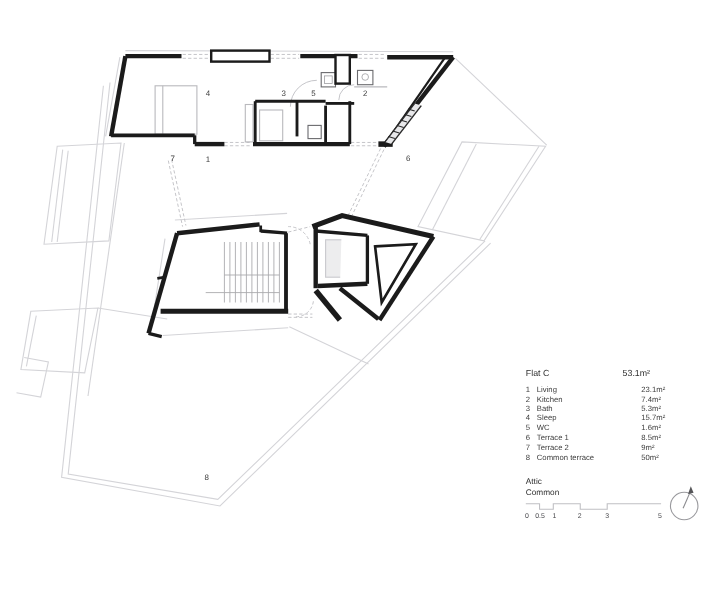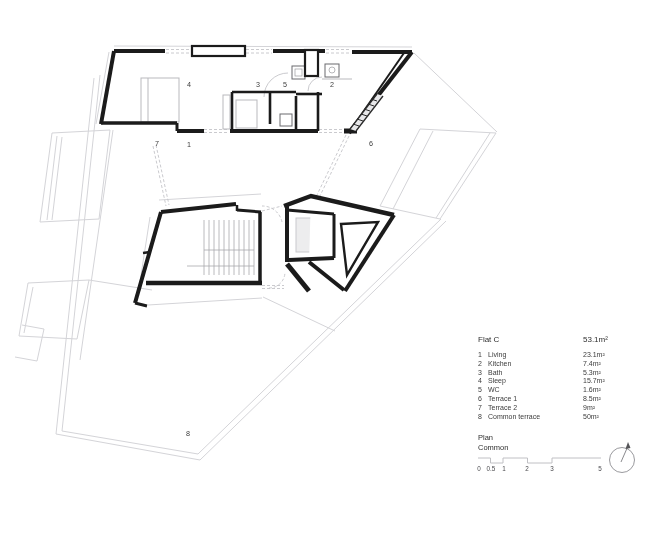--- a/index.html
+++ b/index.html
@@ -3,21 +3,21 @@
 <meta charset="utf-8">
 <style>
   html,body{margin:0;padding:0;background:#ffffff;}
   #stage{position:relative;width:650px;height:553px;background:#ffffff;overflow:hidden;
          font-family:"Liberation Sans","DejaVu Sans",sans-serif;color:#3c3c3c;}
   #plan-svg{position:absolute;left:0;top:0;}
   .room-num{font-family:"Liberation Sans","DejaVu Sans",sans-serif;font-size:7.2px;fill:#3c3c3c;}
   .scale-num{font-family:"Liberation Sans","DejaVu Sans",sans-serif;font-size:6.3px;fill:#4a4a4e;}
   .legend{position:absolute;left:478px;top:335px;width:160px;}
   .legend-header{display:flex;font-size:8px;color:#2e2e2e;margin-bottom:7px;}
-  .legend-header .flat-name{width:105px;}
+  .legend-header .flat-name{width:88px;}
   .lrow{display:flex;font-size:7px;line-height:8.8px;color:#3c3c3c;}
   .lnum{width:10px;}
   .lname{width:95px;}
   .larea{}
   .plan-title{position:absolute;left:478px;top:433px;font-size:7.5px;line-height:9.6px;color:#2e2e2e;}
 </style>
 </head>
 <body>
 
 <div id="stage">
@@ -242,17 +242,17 @@
       <span class="larea">9m²</span>
     </div>
     <div class="lrow">
       <span class="lnum">8</span>
       <span class="lname">Common terrace</span>
       <span class="larea">50m²</span>
     </div>
   </div>
 
   <div class="plan-title">
-    <div>Plan</div>
+    <div>Attic</div>
     <div>Common</div>
   </div>
 
 </div>
 
 </body></html>

